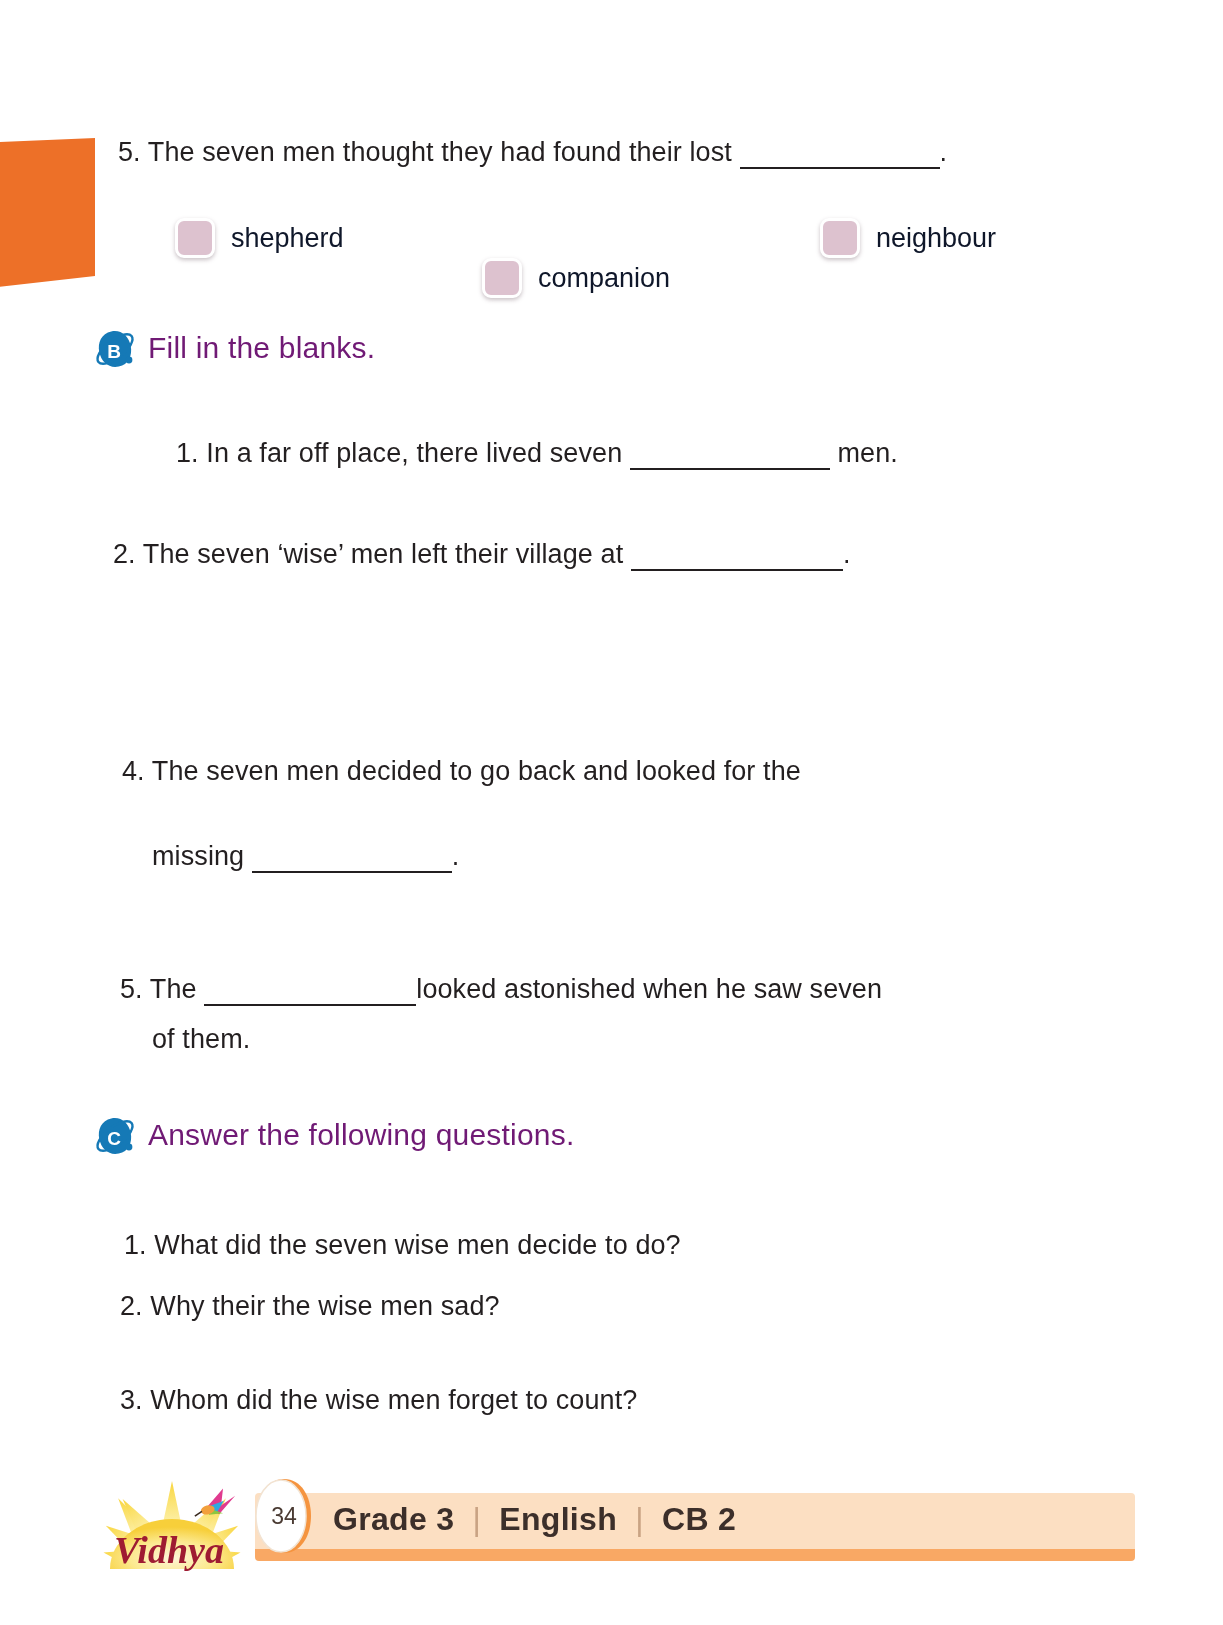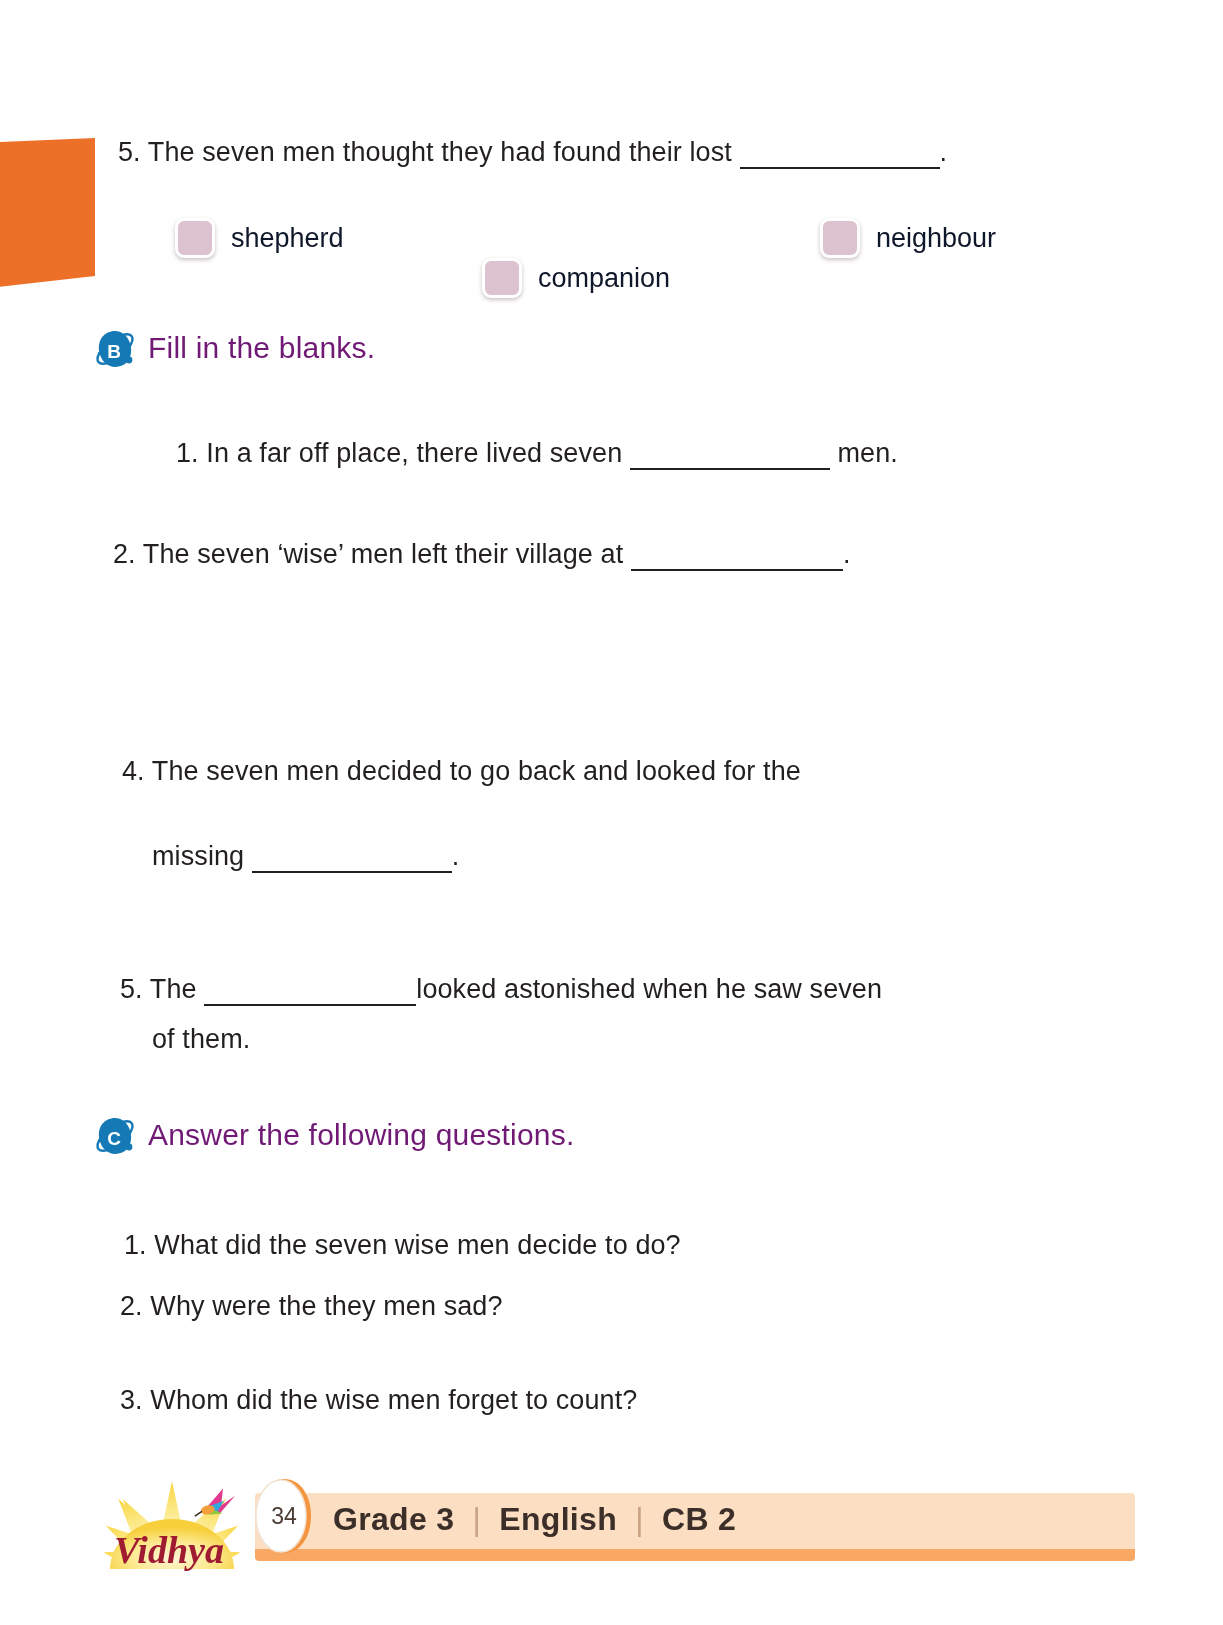--- a/index.html
+++ b/index.html
@@ -252,21 +252,21 @@
     <span class="section-title">Answer the following questions.</span>
   </div>
 
   <div class="q-text" style="left:124px; top:1197px;margin-top:32px;">
     <span class="q-num">1.</span>
     <span>What did the seven wise men decide to do?</span>
   </div>
 
   <div class="q-text" style="left:120px; top:1290px;">
     <span class="q-num">2.</span>
-    <span>Why were the they men sad?</span>
+    <span>Why their the wise men sad?</span>
   </div>
 
   <div class="q-text" style="left:120px; top:1384px;">
     <span class="q-num">3.</span>
     <span>Whom did the wise men forget to count?</span>
   </div>
 
   <div class="footer-bar"></div>
   <div class="footer-bar-stripe"></div>
 

